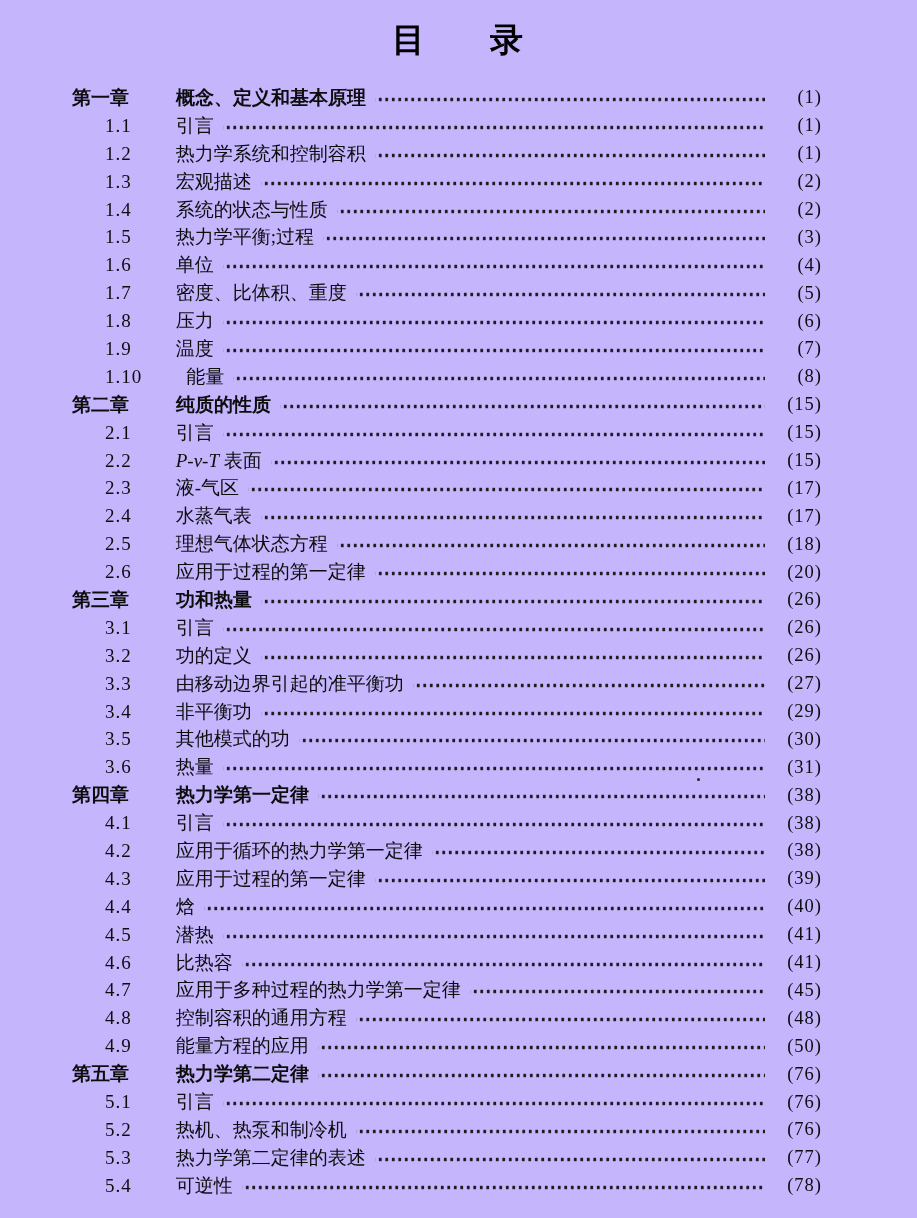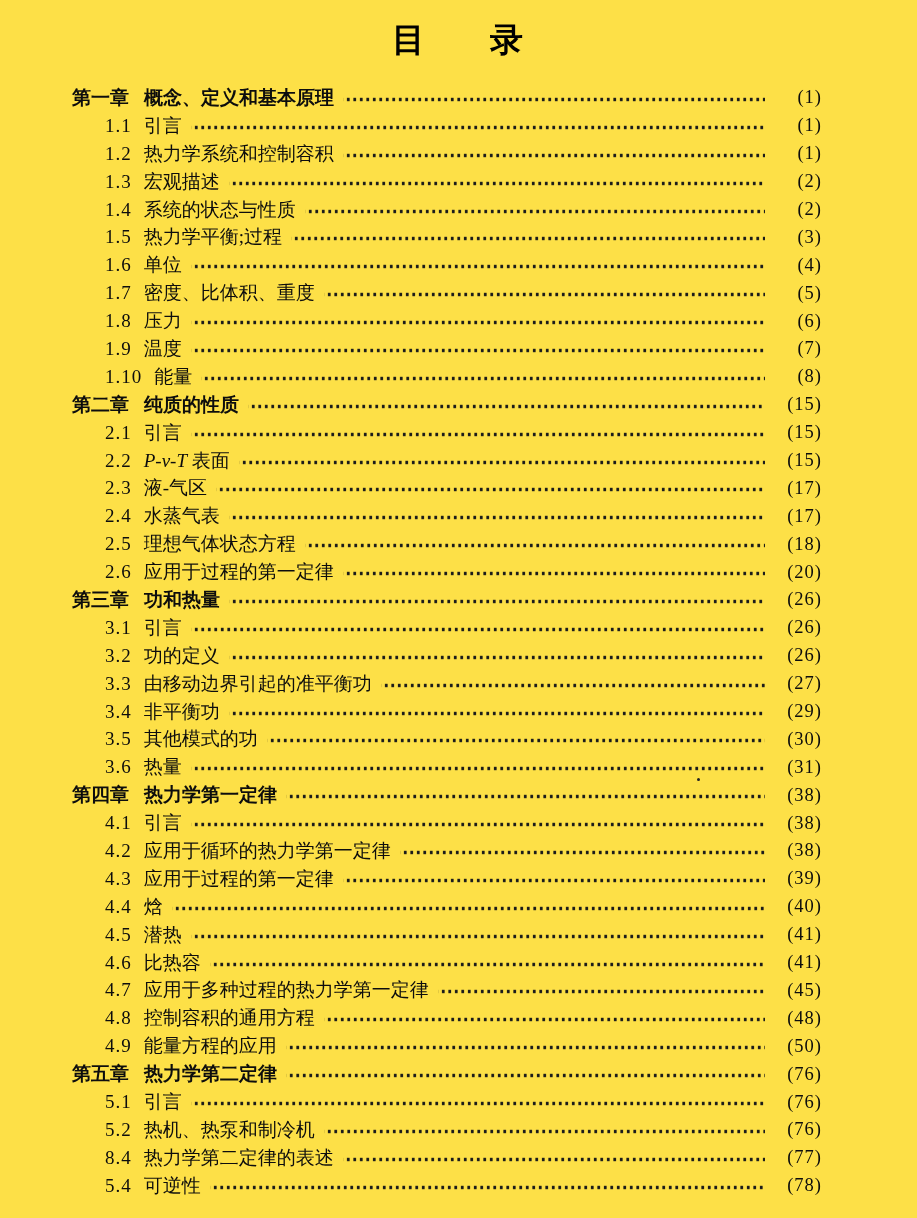--- a/index.html
+++ b/index.html
@@ -4,21 +4,21 @@
 <style>
   html,body{margin:0;padding:0;}
   body{
     width:917px;height:1218px;
     background:#f7f7f5;
     font-family:"Liberation Serif","DejaVu Serif",serif;
   }
   .page{
     box-sizing:border-box;
     width:917px;height:1218px;
-    background:#fde047;
+    background:#c4b5fd;
     padding-top:18px;
     position:relative;
     overflow:hidden;
   }
   h1.title{
     margin:0;
     text-align:center;
     font-size:33px;
     line-height:44px;
     font-weight:700;
@@ -39,21 +39,21 @@
     color:#0d0d0d;
     font-family:"Liberation Serif","DejaVu Serif",serif;
   }
   .row.section{ padding-left:33px; }
   .row.chapter{
     font-family:"Liberation Sans","DejaVu Sans",sans-serif;
     font-weight:700;
   }
   .num{ margin-right:12px; white-space:nowrap; letter-spacing:1px; }
   .chapter .num{ margin-right:15px; letter-spacing:0; }
-  .label{ white-space:nowrap; }
+  .label{ white-space:nowrap;margin-left:32px; }
   .math{
     font-style:italic;
     font-weight:400;
     font-family:"Liberation Serif","DejaVu Serif",serif;
   }
   .dots{
     flex:1 1 auto;
     align-self:stretch;
     margin:0 7px 0 9px;
     background-image:radial-gradient(circle, #1a1a1a 1.5px, transparent 1.9px);
@@ -306,21 +306,21 @@
     <span class="dots"></span>
     <span class="pagenum">(76)</span>
   </div>
       <div class="row section">
     <span class="num">5.2</span>
     <span class="label">热机、热泵和制冷机</span>
     <span class="dots"></span>
     <span class="pagenum">(76)</span>
   </div>
       <div class="row section">
-    <span class="num">8.4</span>
+    <span class="num">5.3</span>
     <span class="label">热力学第二定律的表述</span>
     <span class="dots"></span>
     <span class="pagenum">(77)</span>
   </div>
       <div class="row section">
     <span class="num">5.4</span>
     <span class="label">可逆性</span>
     <span class="dots"></span>
     <span class="pagenum">(78)</span>
   </div>

